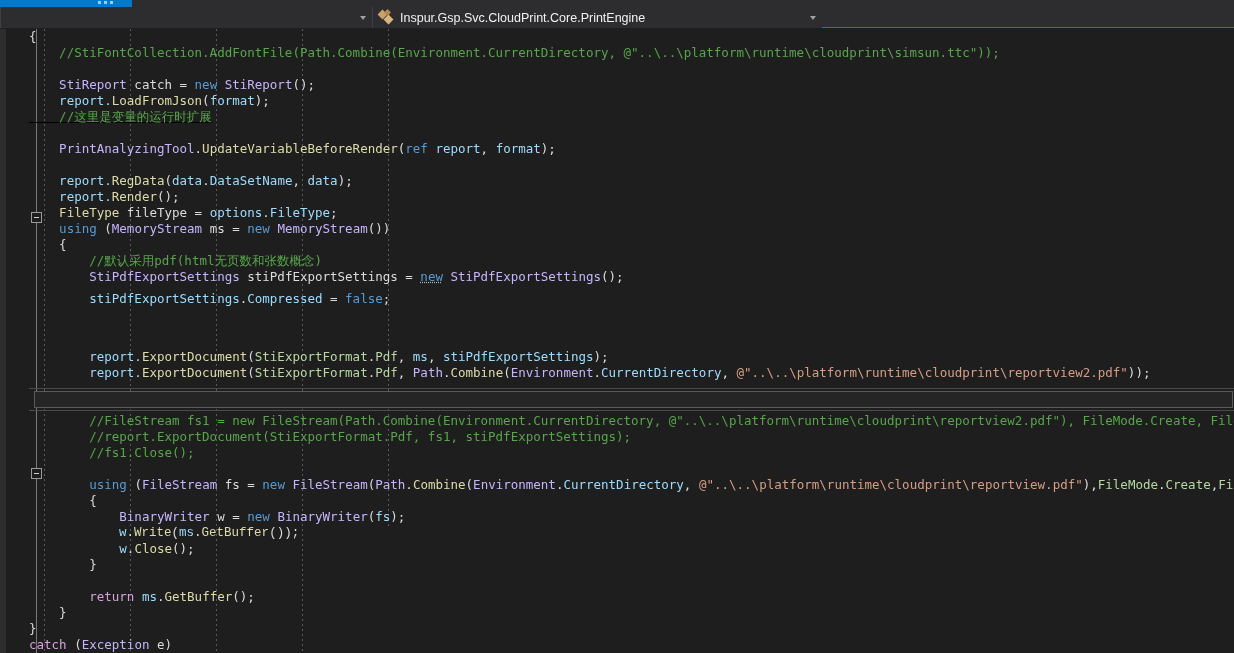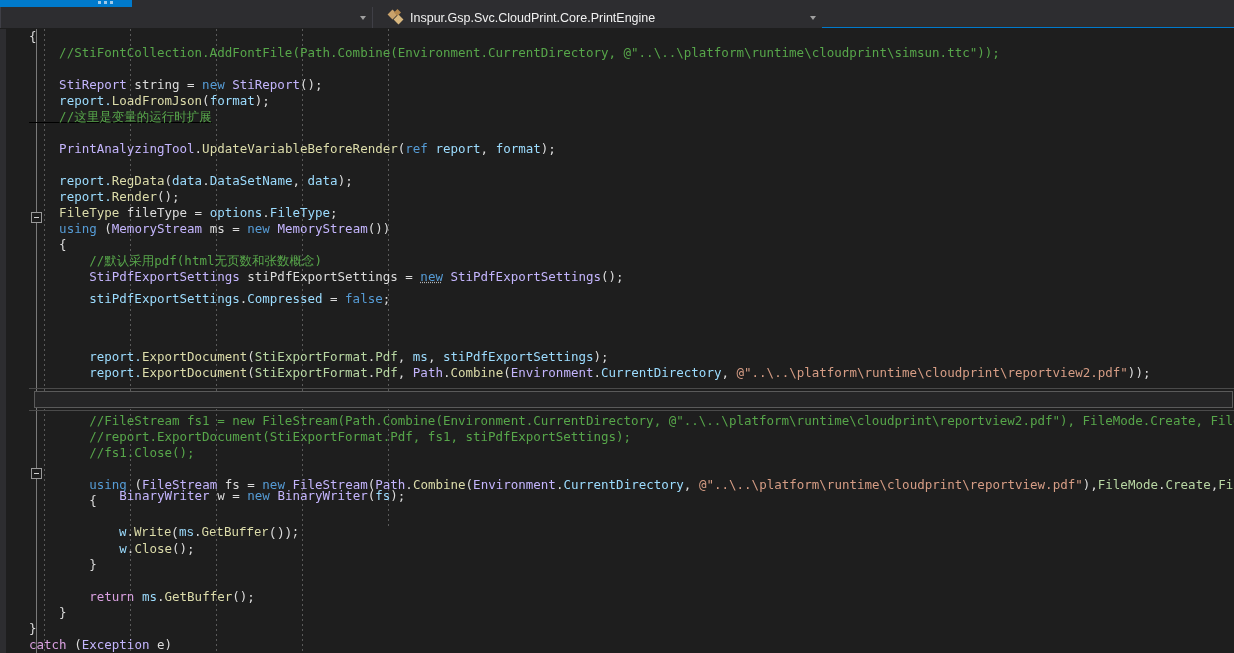--- a/index.html
+++ b/index.html
@@ -36,21 +36,21 @@
     background: #2d2d30;
     border-bottom: 1px solid #007acc;
   }
   .nav-combo {
     position: absolute; top: 0; height: 21px;
     display: flex; align-items: center;
     font-family: "Liberation Sans", sans-serif;
     font-size: 12.5px; color: #f1f1f1;
     background: #2d2d30;
     border-left: 1px solid #3f3f46;
-    padding-left: 16px;
+    padding-left: 6px;
     white-space: nowrap; overflow: hidden;
   }
   #nav-combo-type { left: 0; width: 372px; }
   #nav-combo-class { left: 372px; width: 450px; }
   #nav-combo-member { left: 822px; width: 412px; }
 
   .combo-caret {
     position: absolute; top: 0; height: 21px; width: 14px;
     display: flex; align-items: center; justify-content: center;
   }
@@ -212,40 +212,40 @@
     <div class="indent-guide" style="left:187px;"></div>
     <div class="indent-guide" style="left:273px;"></div>
     <div class="indent-guide" style="left:359px; height:500px;"></div>
 
     <div class="hsep" style="top:359px;"></div>
     <div id="current-line-box" style="top:362px;"></div>
     <div class="hsep" style="top:381px;"></div>
 
   <div class="code-line" style="top: 0px;"><span class="c-punct">{</span></div>
       <div class="code-line" style="top: 16px;"><span class="c-comment">    //StiFontCollection.AddFontFile(Path.Combine(Environment.CurrentDirectory, @"..\..\platform\runtime\cloudprint\simsun.ttc"));</span></div>
-      <div class="code-line" style="top: 48px;"><span class="c-plain">    </span><span class="c-type">StiReport</span><span class="c-plain"> string = </span><span class="c-keyword">new</span><span class="c-plain"> </span><span class="c-type">StiReport</span><span class="c-plain">();</span></div>
+      <div class="code-line" style="top: 48px;"><span class="c-plain">    </span><span class="c-type">StiReport</span><span class="c-plain"> catch = </span><span class="c-keyword">new</span><span class="c-plain"> </span><span class="c-type">StiReport</span><span class="c-plain">();</span></div>
       <div class="code-line" style="top: 64px;"><span class="c-ident">    report.</span><span class="c-method">LoadFromJson</span><span class="c-plain">(</span><span class="c-ident">format</span><span class="c-plain">);</span></div>
       <div class="code-line" style="top: 80px; text-decoration: underline;"><span class="c-comment">    //这里是变量的运行时扩展</span></div>
       <div class="code-line" style="top: 112px;"><span class="c-plain">    </span><span class="c-type">PrintAnalyzingTool</span><span class="c-plain">.</span><span class="c-method">UpdateVariableBeforeRender</span><span class="c-plain">(</span><span class="c-keyword">ref</span><span class="c-plain"> </span><span class="c-ident">report</span><span class="c-plain">, </span><span class="c-ident">format</span><span class="c-plain">);</span></div>
       <div class="code-line" style="top: 144px;"><span class="c-ident">    report.</span><span class="c-method">RegData</span><span class="c-plain">(</span><span class="c-ident">data</span><span class="c-plain">.</span><span class="c-ident">DataSetName</span><span class="c-plain">, </span><span class="c-ident">data</span><span class="c-plain">);</span></div>
       <div class="code-line" style="top: 160px;"><span class="c-ident">    report.</span><span class="c-method">Render</span><span class="c-plain">();</span></div>
       <div class="code-line" style="top: 176px;"><span class="c-plain">    </span><span class="c-method">FileType</span><span class="c-plain"> fileType = </span><span class="c-ident">options</span><span class="c-plain">.</span><span class="c-ident">FileType</span><span class="c-plain">;</span></div>
       <div class="code-line" style="top: 192px;"><span class="c-plain">    </span><span class="c-keyword">using</span><span class="c-plain"> (</span><span class="c-type">MemoryStream</span><span class="c-plain"> ms = </span><span class="c-keyword">new</span><span class="c-plain"> </span><span class="c-type">MemoryStream</span><span class="c-plain">())</span></div>
       <div class="code-line" style="top: 208px;"><span class="c-punct">    {</span></div>
       <div class="code-line" style="top: 224px;"><span class="c-comment">        //默认采用pdf(html无页数和张数概念)</span></div>
       <div class="code-line" style="top: 240px;"><span class="c-plain">        </span><span class="c-type">StiPdfExportSettings</span><span class="c-plain"> stiPdfExportSettings = </span><span class="c-keyword squiggle">new</span><span class="c-plain"> </span><span class="c-type">StiPdfExportSettings</span><span class="c-plain">();</span></div>
       <div class="code-line" style="top: 262px;"><span class="c-ident">        stiPdfExportSettings</span><span class="c-plain">.</span><span class="c-ident">Compressed</span><span class="c-plain"> = </span><span class="c-keyword">false</span><span class="c-plain">;</span></div>
       <div class="code-line" style="top: 320px;"><span class="c-ident">        report.</span><span class="c-method">ExportDocument</span><span class="c-plain">(</span><span class="c-enum">StiExportFormat</span><span class="c-plain">.</span><span class="c-enum">Pdf</span><span class="c-plain">, </span><span class="c-ident">ms</span><span class="c-plain">, </span><span class="c-ident">stiPdfExportSettings</span><span class="c-plain">);</span></div>
       <div class="code-line" style="top: 336px;"><span class="c-ident">        report.</span><span class="c-method">ExportDocument</span><span class="c-plain">(</span><span class="c-enum">StiExportFormat</span><span class="c-plain">.</span><span class="c-enum">Pdf</span><span class="c-plain">, </span><span class="c-type">Path</span><span class="c-plain">.</span><span class="c-method">Combine</span><span class="c-plain">(</span><span class="c-type">Environment</span><span class="c-plain">.</span><span class="c-ident">CurrentDirectory</span><span class="c-plain">, </span><span class="c-string">@"..\..\platform\runtime\cloudprint\reportview2.pdf"</span><span class="c-plain">));</span></div>
       <div class="code-line" style="top: 384px;"><span class="c-comment">        //FileStream fs1 = new FileStream(Path.Combine(Environment.CurrentDirectory, @"..\..\platform\runtime\cloudprint\reportview2.pdf"), FileMode.Create, FileAc</span></div>
       <div class="code-line" style="top: 400px;"><span class="c-comment">        //report.ExportDocument(StiExportFormat.Pdf, fs1, stiPdfExportSettings);</span></div>
       <div class="code-line" style="top: 416px;"><span class="c-comment">        //fs1.Close();</span></div>
       <div class="code-line" style="top: 448px;"><span class="c-plain">        </span><span class="c-keyword">using</span><span class="c-plain"> (</span><span class="c-type">FileStream</span><span class="c-plain"> fs = </span><span class="c-keyword">new</span><span class="c-plain"> </span><span class="c-type">FileStream</span><span class="c-plain">(</span><span class="c-type">Path</span><span class="c-plain">.</span><span class="c-method">Combine</span><span class="c-plain">(</span><span class="c-type">Environment</span><span class="c-plain">.</span><span class="c-ident">CurrentDirectory</span><span class="c-plain">, </span><span class="c-string">@"..\..\platform\runtime\cloudprint\reportview.pdf"</span><span class="c-plain">),</span><span class="c-enum">FileMode</span><span class="c-plain">.</span><span class="c-enum">Create</span><span class="c-plain">,</span><span class="c-enum">FileA</span></div>
       <div class="code-line" style="top: 464px;"><span class="c-punct">        {</span></div>
-      <div class="code-line" style="top: 459px;"><span class="c-plain">            </span><span class="c-type">BinaryWriter</span><span class="c-plain"> w = </span><span class="c-keyword">new</span><span class="c-plain"> </span><span class="c-type">BinaryWriter</span><span class="c-plain">(</span><span class="c-ident">fs</span><span class="c-plain">);</span></div>
+      <div class="code-line" style="top: 480px;"><span class="c-plain">            </span><span class="c-type">BinaryWriter</span><span class="c-plain"> w = </span><span class="c-keyword">new</span><span class="c-plain"> </span><span class="c-type">BinaryWriter</span><span class="c-plain">(</span><span class="c-ident">fs</span><span class="c-plain">);</span></div>
       <div class="code-line" style="top: 496px; font-family: Liberation Mono, monospace;"><span class="c-ident">            w</span><span class="c-plain">.</span><span class="c-method">Write</span><span class="c-plain">(</span><span class="c-ident">ms</span><span class="c-plain">.</span><span class="c-method">GetBuffer</span><span class="c-plain">());</span></div>
       <div class="code-line" style="top: 512px;"><span class="c-ident">            w</span><span class="c-plain">.</span><span class="c-method">Close</span><span class="c-plain">();</span></div>
       <div class="code-line" style="top: 528px;"><span class="c-punct">        }</span></div>
       <div class="code-line" style="top: 560px;"><span class="c-plain">        </span><span class="c-ctrl">return</span><span class="c-plain"> </span><span class="c-ident">ms</span><span class="c-plain">.</span><span class="c-method">GetBuffer</span><span class="c-plain">();</span></div>
       <div class="code-line" style="top: 576px;"><span class="c-punct">    }</span></div>
       <div class="code-line" style="top: 592px;"><span class="c-punct">}</span></div>
       <div class="code-line" style="top: 608px;"><span class="c-plain"></span><span class="c-ctrl">catch</span><span class="c-plain"> (</span><span class="c-type">Exception</span><span class="c-plain"> e)</span></div>
     </div>
 </div>
 

